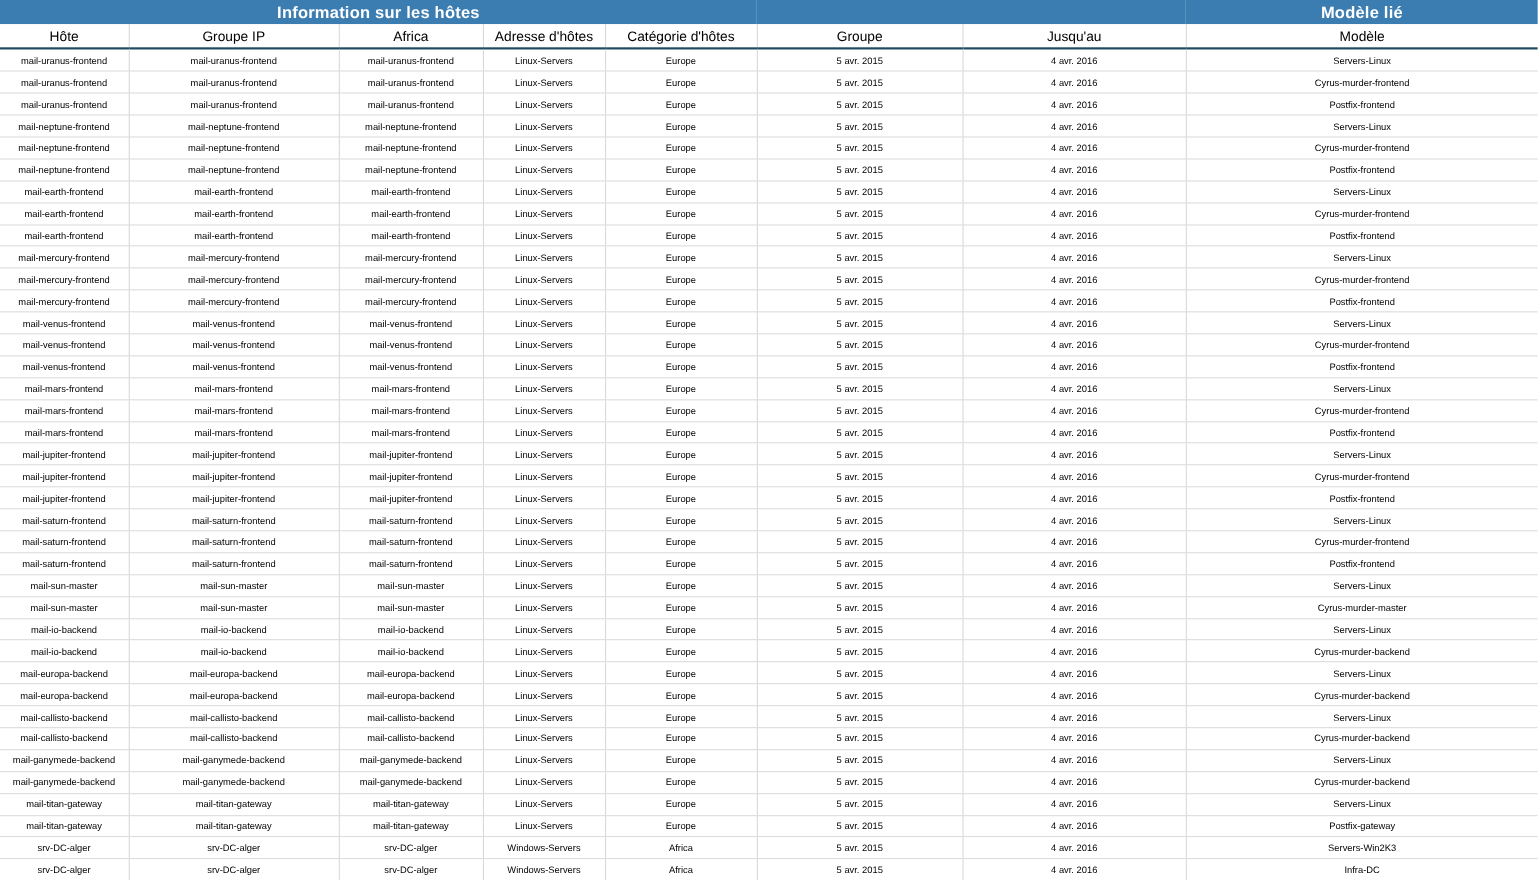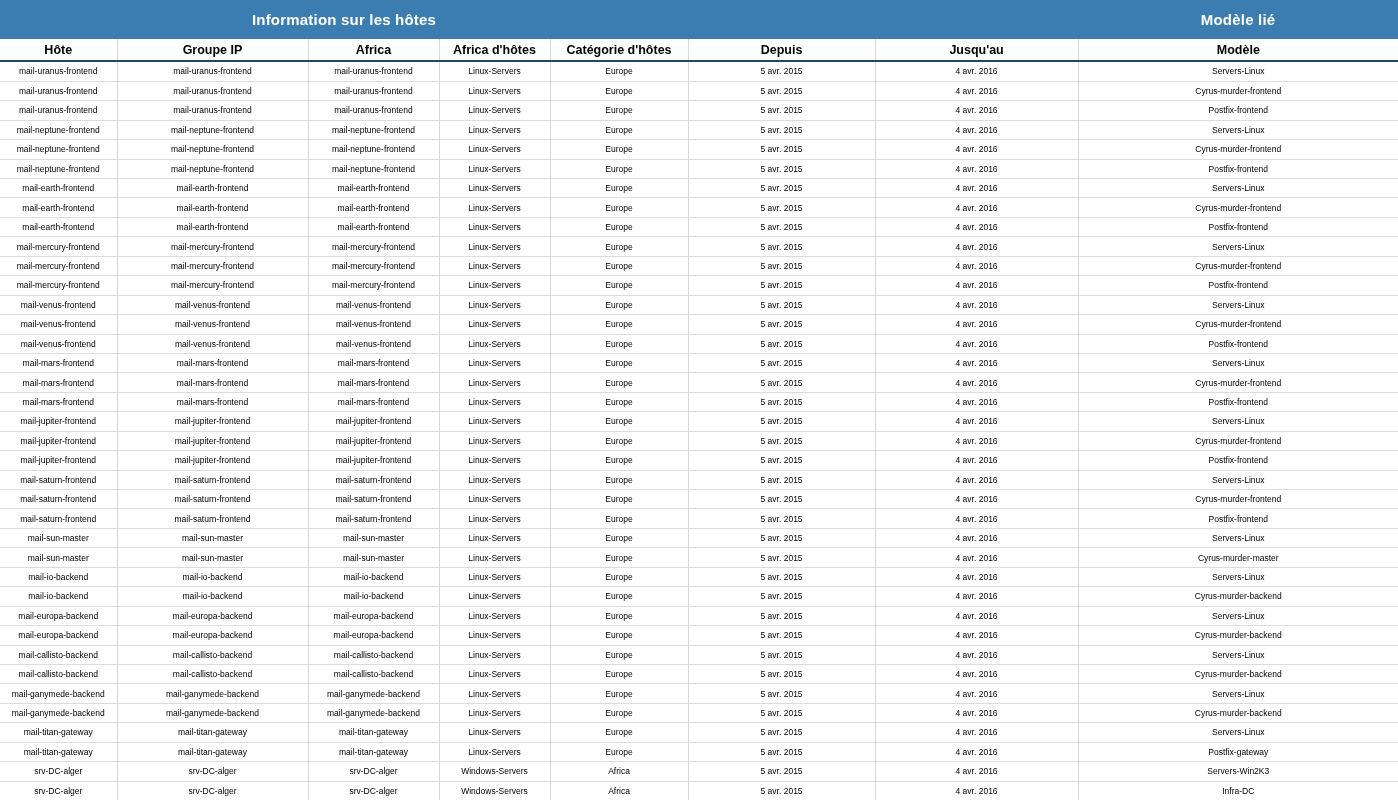--- a/index.html
+++ b/index.html
@@ -12,31 +12,31 @@
     border-collapse: collapse;
     table-layout: fixed;
     width: 1398px;
     height: 800px;
   }
   tr.banner th {
     background: #3b7cb1;
     color: #ffffff;
     font-size: 15px;
     font-weight: bold;
-    height: 39px;
+    height: 22px;
     text-align: center;
     vertical-align: middle;
     padding: 0;
     letter-spacing: 0.2px;
   }
   tr.cols th {
     background: #ffffff;
     color: #000000;
     font-size: 12.5px;
-    font-weight: bold;
+    font-weight: normal;
     height: 21px;
     text-align: center;
     vertical-align: middle;
     padding: 0;
     border-right: 1px solid #d9d9d9;
     border-bottom: 2px solid #1f4a5f;
     white-space: nowrap;
     overflow: hidden;
   }
   tr.cols th:last-child { border-right: none; }
@@ -72,23 +72,23 @@
     <thead>
       <tr class="banner">
         <th colspan="5">Information sur les hôtes</th>
         <th colspan="2"></th>
         <th>Modèle lié</th>
       </tr>
       <tr class="cols">
         <th>Hôte</th>
         <th>Groupe IP</th>
         <th>Africa</th>
-        <th>Africa d'hôtes</th>
+        <th>Adresse d'hôtes</th>
         <th>Catégorie d'hôtes</th>
-        <th>Depuis</th>
+        <th>Groupe</th>
         <th>Jusqu'au</th>
         <th>Modèle</th>
       </tr>
     </thead>
     <tbody>
         <tr>
           <td>mail-uranus-frontend</td>
           <td>mail-uranus-frontend</td>
           <td>mail-uranus-frontend</td>
           <td>Linux-Servers</td>

